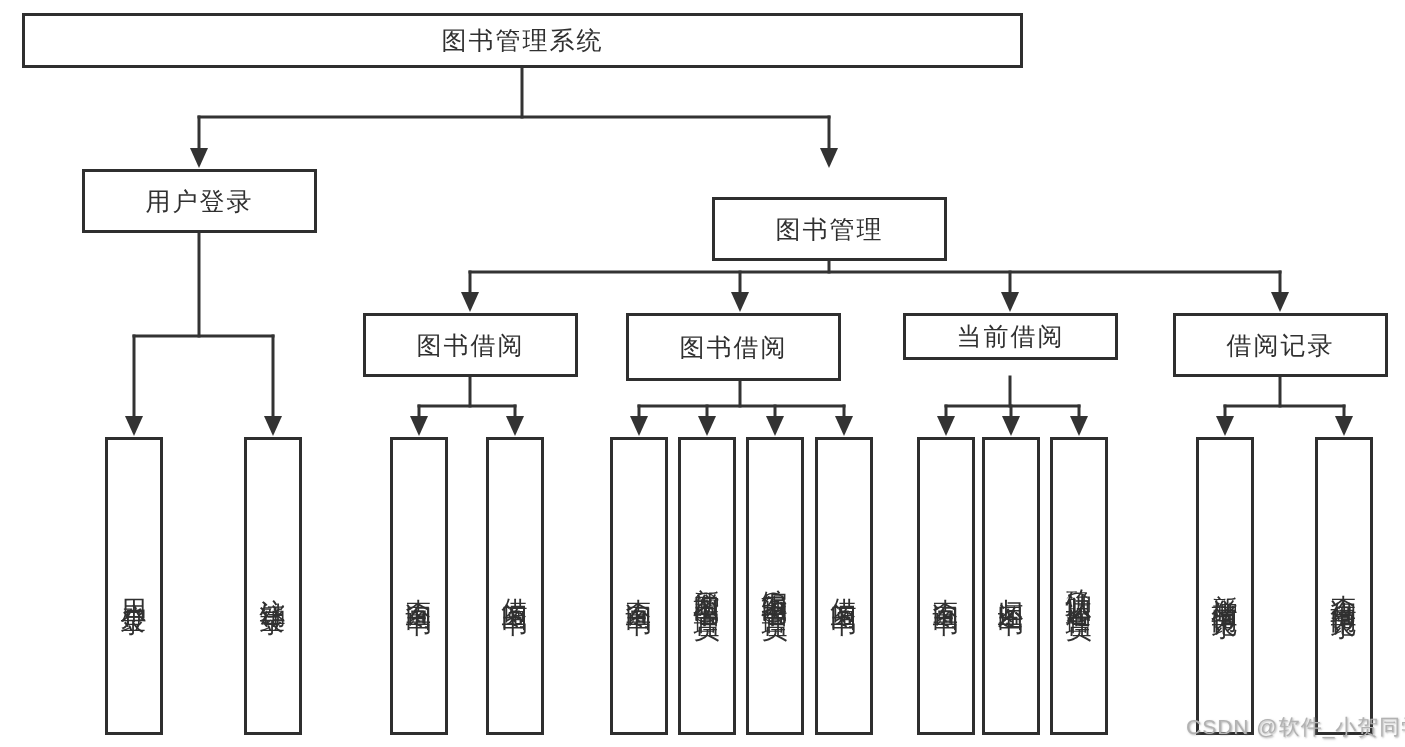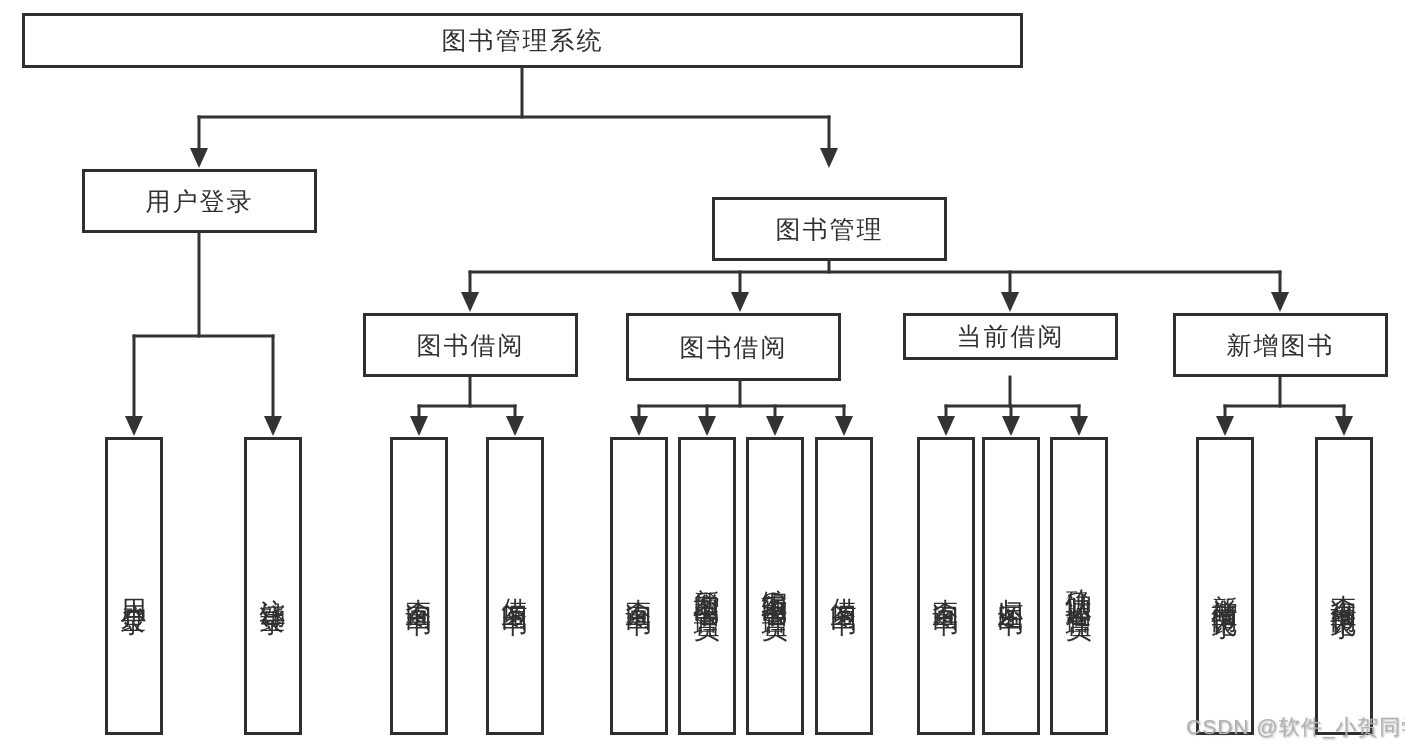--- a/index.html
+++ b/index.html
@@ -152,21 +152,21 @@
   </svg>
 
   <div class="node n-root">图书管理系统</div>
 
   <div class="node n-user">用户登录</div>
   <div class="node n-mgmt">图书管理</div>
 
   <div class="node n-rec">图书借阅</div>
   <div class="node n-bor">图书借阅</div>
   <div class="node n-cur">当前借阅</div>
-  <div class="node n-rcd">新增图书</div>
+  <div class="node n-rcd">借阅记录</div>
 
   <div class="leaf lf-1">用户登录</div>
   <div class="leaf lf-2">注销登录</div>
 
   <div class="leaf lf-3">查询图书</div>
   <div class="leaf lf-4">借阅图书</div>
 
   <div class="leaf lf-5">查询图书</div>
   <div class="leaf lf-6">新增图书（管理员）</div>
   <div class="leaf lf-7">编辑图书（管理员）</div>

